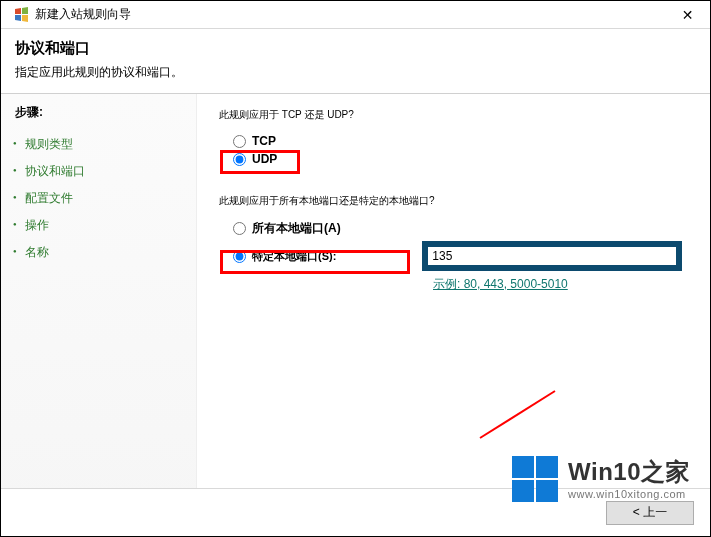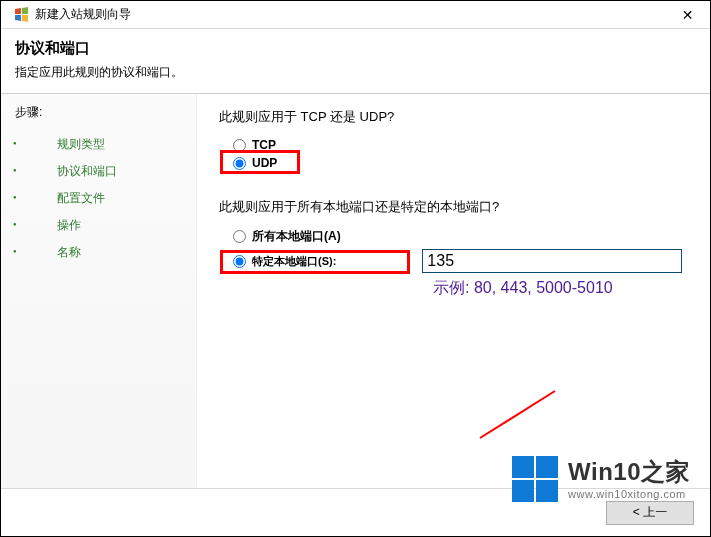--- a/index.html
+++ b/index.html
@@ -52,74 +52,75 @@
     height: calc(100% - 28px - 60px); 
     height: 420px;
   }
   .sidebar {
     width: 196px;
     background: linear-gradient(#fbfbfb, #f6f6f6);
     padding: 10px 14px;
     border-right: 1px solid #eee;
   }
   .sidebar .steps-head {
-    font-size: 12px; font-weight: normal;
+    font-size: 12px; font-weight: bold;
     margin-bottom: 10px;
   }
   .sidebar ul { list-style: none; }
   .sidebar li {
     padding: 5px 0 5px 10px;
     position: relative;
     font-size: 12px;
     cursor: pointer;
   }
   .sidebar li::before {
     content: "●";
     position: absolute;
     left: -2px;
     color: #2f7b2f;
     font-size: 6px;
     top: 9px;
   }
-  .sidebar li a { color: #2f7b2f; text-decoration: none; margin-left: 32px; }
+  .sidebar li a { color: #2f7b2f; text-decoration: none; }
   .sidebar li.active a { font-weight: normal; }
   .content {
     flex: 1;
     padding: 14px 22px;
     position: relative;
   }
-  .q { font-size: 13px; margin-bottom: 10px; }
+  .q { font-size: 10px; margin-bottom: 10px; }
   .opts { margin-left: 14px; margin-top: 8px; margin-bottom: 26px; }
   .opt {
     display: flex; align-items: center;
     gap: 6px;
     padding: 2px 0;
     font-size: 12px;
     font-weight: bold;
   }
   .opt input { margin: 0; }
   .portrow {
     display: flex; align-items: center;
     gap: 6px;
     padding: 2px 0;
   }
   .portrow label { font-weight: bold; font-size: 11px; }
   .port-input-wrap { margin-left: 80px; display: inline-block; }
   input.port {
-    font-size: 16px;
+    font-size: 12px;
     padding: 2px 4px;
     width: 260px;
-    border: 1px solid #0c4a6e;
+    border: 6px solid #0c4a6e;
     outline: none;
   }
   .example {
-    font-size: 16px;
+    font-size: 12px;
     margin-left: 200px;
     margin-top: 3px;
-    color: #4c1d95;
+    color: #0f766e;
+    text-decoration: underline;
   }
   
   .hl {
     position: absolute;
     border: 3px solid #ff0000;
     pointer-events: none;
   }
   .hl1 { left: 219px; top: 149px; width: 80px; height: 24px; }
   .hl2 { left: 219px; top: 249px; width: 190px; height: 24px; }
   

